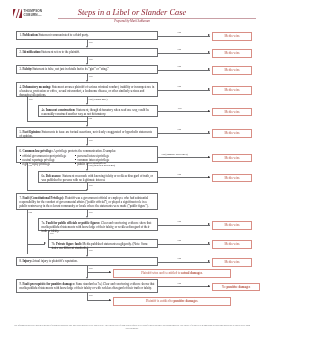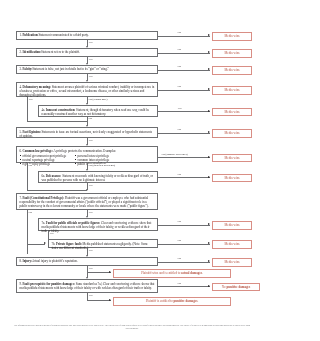--- a/index.html
+++ b/index.html
@@ -58,20 +58,32 @@
   .cols{display:flex;gap:8px;}
 
   .footer{position:absolute;left:10px;top:324px;width:244px;text-align:center;
     font-size:2.1px;line-height:1.5;color:#6d6e71;}
 </style>
 </head>
 <body>
 
 <div class="page">
 
+  <div class="header">
+    <div class="logo">
+      <div class="logo-mark"></div>
+      <div class="logo-txt">
+        <span>THOMPSON</span>
+        <span class="l2"><span>COBURN</span><span class="llp">LLP</span></span>
+      </div>
+    </div>
+    <div class="rule"></div>
+    <div class="title">Steps in a Libel or Slander Case</div>
+    <div class="subtitle">Prepared by Mark Sableman</div>
+  </div>
 
   <div class="box" style="left:16px;top:31px;width:142px;height:9px;display:flex;align-items:center;">
     <span class="num">1.</span>&nbsp;
     <b>Publication:</b><span> Statement communicated to a third party.</span>
   </div>
   <div class="hline" style="left:158px;top:35.5px;width:52px;"></div>
   <div class="lbl" style="left:177px;top:31.4px;">No</div>
   <div class="arrowR" style="left:208px;top:34px;"></div>
   <div class="winbox" style="left:212px;top:32px;width:40px;">Media wins</div>
   <div class="vline" style="left:87px;top:40px;height:7px;"></div>

